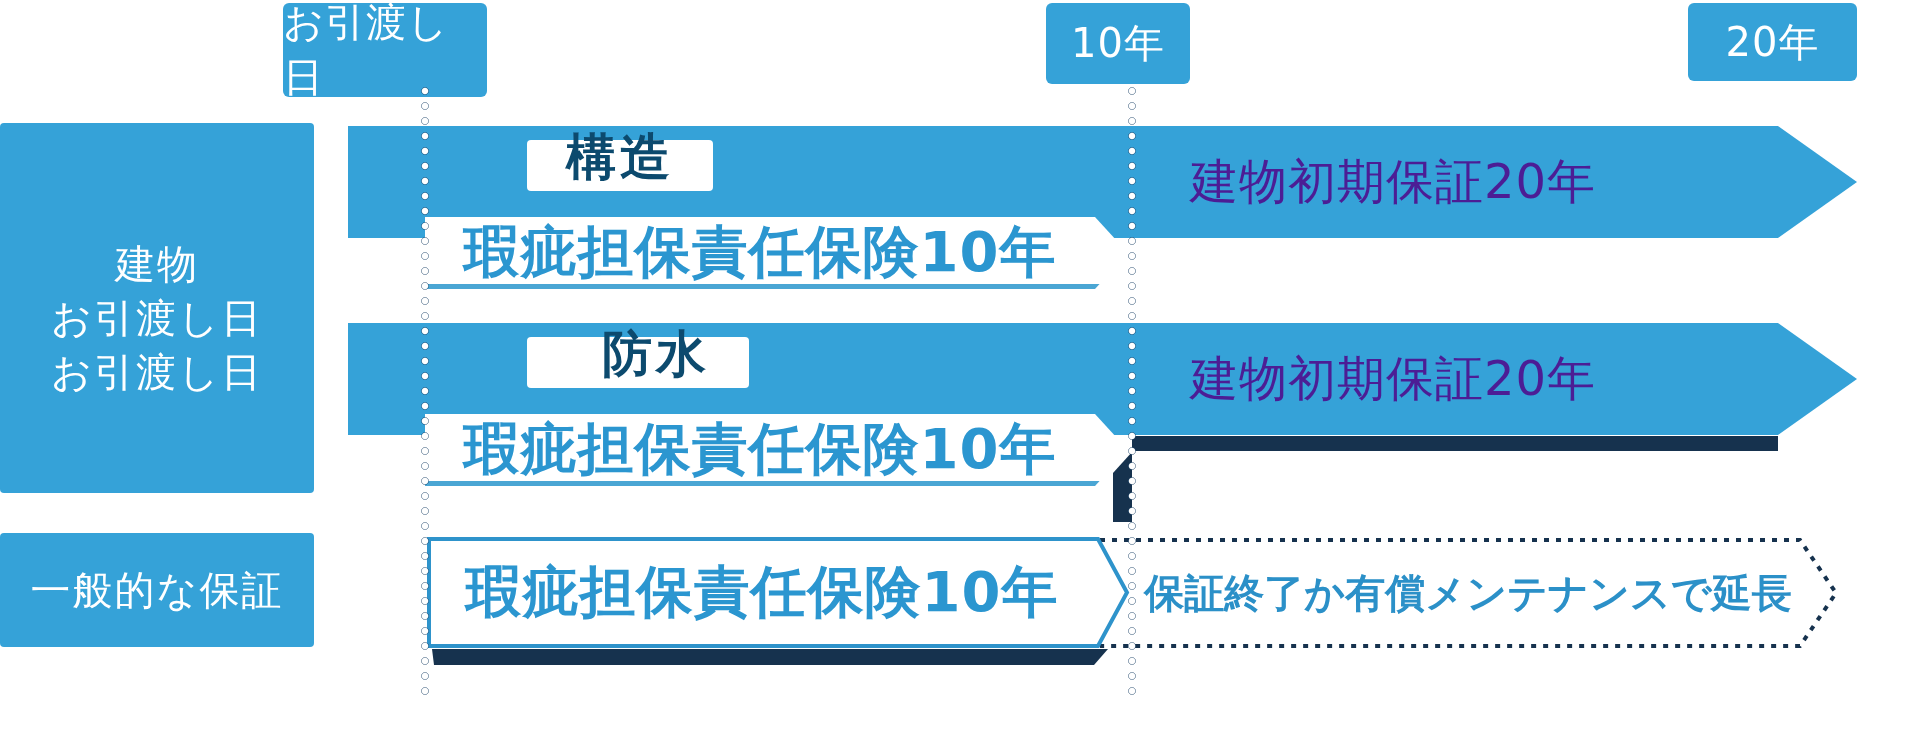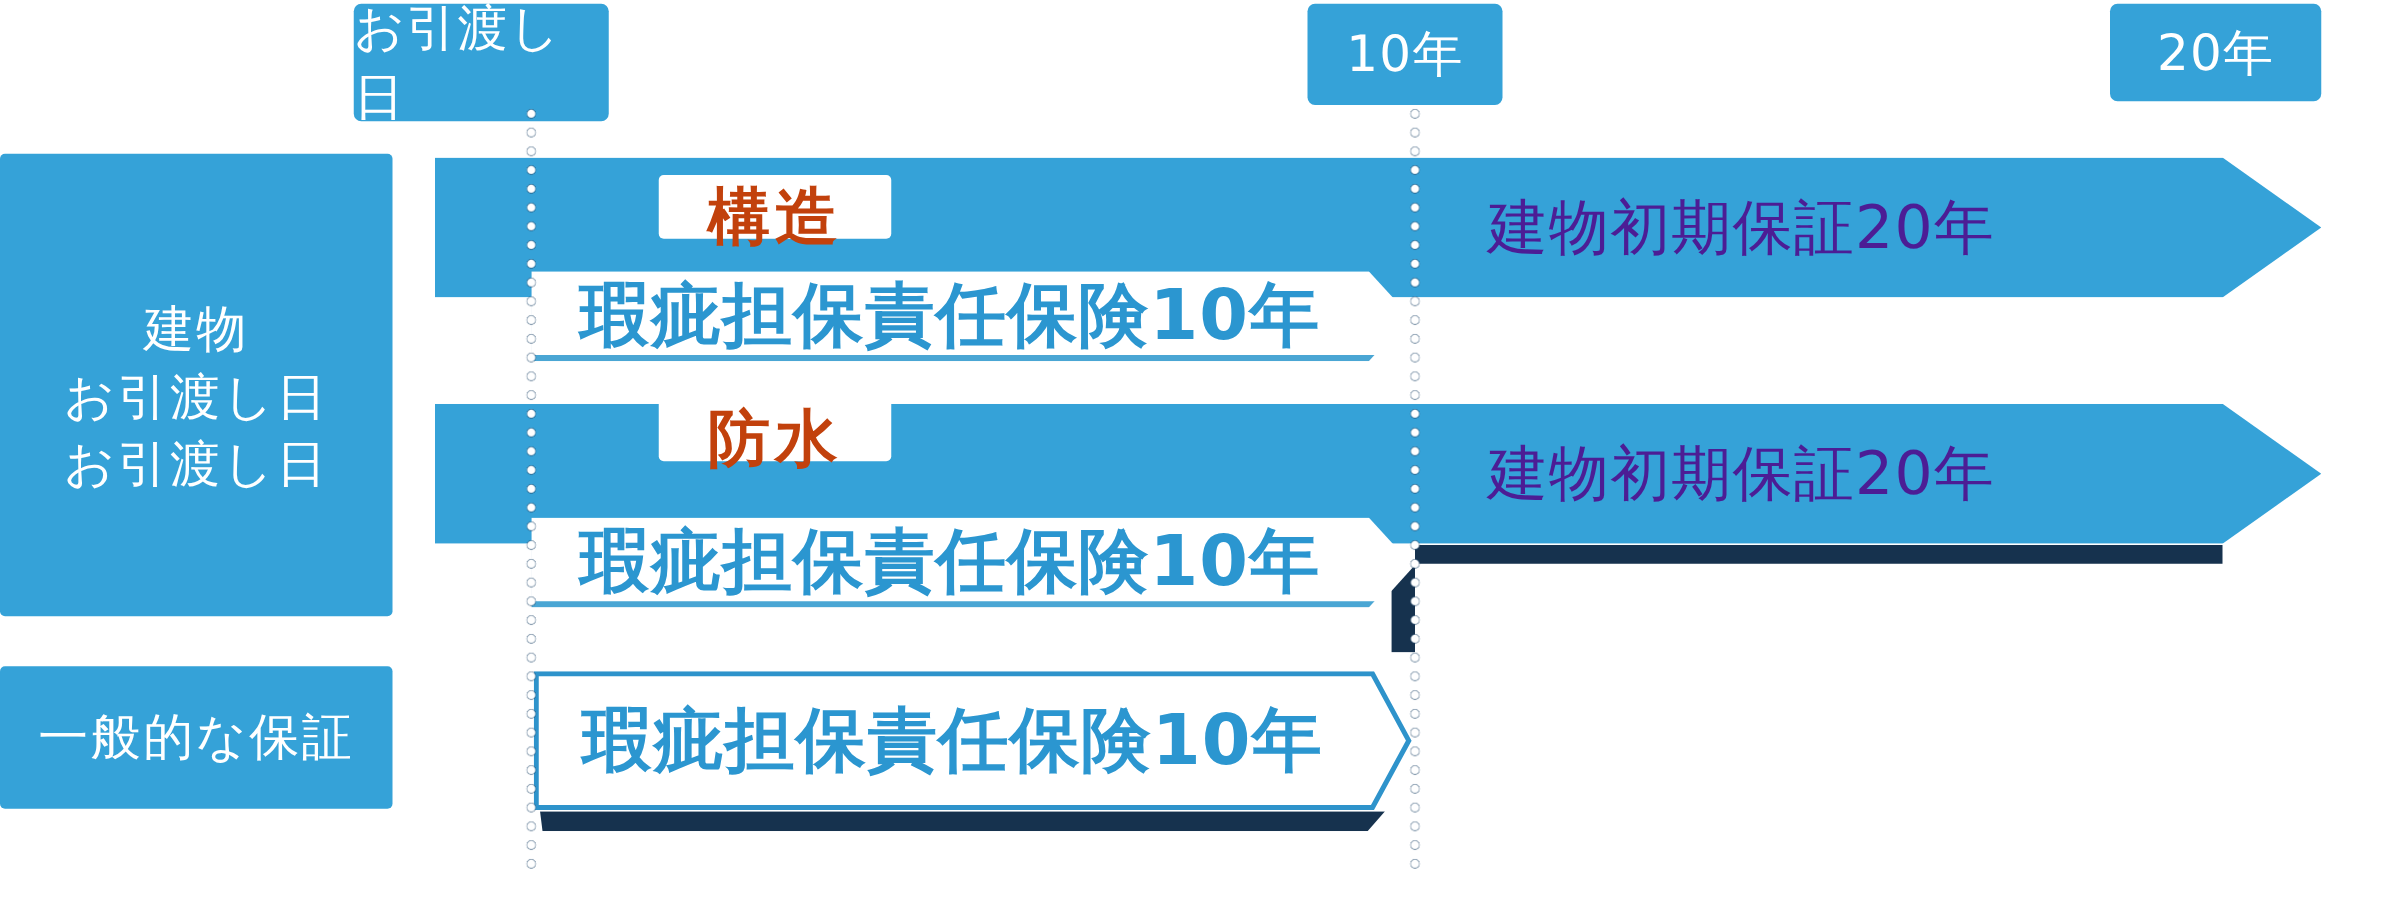--- a/index.html
+++ b/index.html
@@ -31,22 +31,22 @@
     z-index:1;
   }
   .bar .warranty{
     position:absolute;left:842px;top:0;height:112px;
     display:flex;align-items:center;
     color:#4c1d95;font-size:48px;font-weight:500;letter-spacing:1px;
     white-space:nowrap;
   }
   .tagbox{
     width:186px;height:51px;background:#ffffff;border-radius:4px;
-    display:flex;align-items:flex-start;justify-content:center;
-    color:#c2410c;font-size:50px;font-weight:700;letter-spacing:4px;
+    display:flex;align-items:flex-end;justify-content:center;
+    color:#0c4a6e;font-size:50px;font-weight:700;letter-spacing:4px;
     z-index:4;
   }
   
   .banner{
     width:703px;height:72px;background:#ffffff;
     clip-path:polygon(0 0,670px 0,100% 50%,670px 100%,0 100%);
     filter:drop-shadow(0 5px 0 rgba(125,165,192,0.5));
     z-index:3;
   }
   .banner::after{
@@ -80,21 +80,21 @@
   }
 </style>
 </head>
 <body>
 
 <div id="stage">
 
   <div class="abs bluebox marker" style="left:283px;top:3px;width:204px;height:94px;">
     <span>お引渡し日</span>
   </div>
-  <div class="abs bluebox marker" style="left:1046px;top:3px;width:156px;height:81px;">
+  <div class="abs bluebox marker" style="left:1046px;top:3px;width:144px;height:81px;">
     <span>10年</span>
   </div>
   <div class="abs bluebox marker" style="left:1688px;top:3px;width:169px;height:78px;justify-content:center;">
     <span>20年</span>
   </div>
 
   <div class="abs vline" style="left:419px;top:84px;height:613px;"></div>
   <div class="abs vline" style="left:1126px;top:84px;height:613px;"></div>
 
   <div class="abs bluebox rowlabel" style="left:0;top:123px;width:314px;height:370px;border-radius:4px;padding-top:20px;box-sizing:border-box;">
@@ -116,27 +116,33 @@
   </div>
   <div class="abs banner" style="left:425px;top:217px;">
     <div class="txt">瑕疵担保責任保険10年</div>
   </div>
 
   <div class="abs bar" style="left:348px;top:323px;">
     <div class="warranty">建物初期保証20年</div>
   </div>
   <div class="abs navy shadow-under-bar2"></div>
   <div class="abs navy shadow-arrow2"></div>
-  <div class="abs tagbox" style="left:527px;top:318px;">
+  <div class="abs tagbox" style="left:527px;top:337px;padding-left:36px;">
     <span>防水</span>
   </div>
   <div class="abs banner" style="left:425px;top:414px;">
     <div class="txt">瑕疵担保責任保険10年</div>
   </div>
 
+  <div class="abs dashedbox" style="left:1100px;top:538px;">
+    <svg width="738" height="110" viewBox="0 0 738 110">
+      <path d="M0 2 H700 L736 55 L700 108 H0" fill="#ffffff" stroke="#16324e" stroke-width="4" stroke-dasharray="5 7"></path>
+    </svg>
+    <div class="txt">保証終了か有償メンテナンスで延長</div>
+  </div>
 
   <div class="abs solidbanner" style="left:427px;top:537px;">
     <svg width="703" height="111" viewBox="0 0 703 111">
       <polygon points="2,2 671,2 700,55.5 671,109 2,109" fill="#ffffff" stroke="#2e93cb" stroke-width="4"></polygon>
     </svg>
     <div class="txt">瑕疵担保責任保険10年</div>
   </div>
   <div class="abs navy shadow-bottom"></div>
 
 </div>

